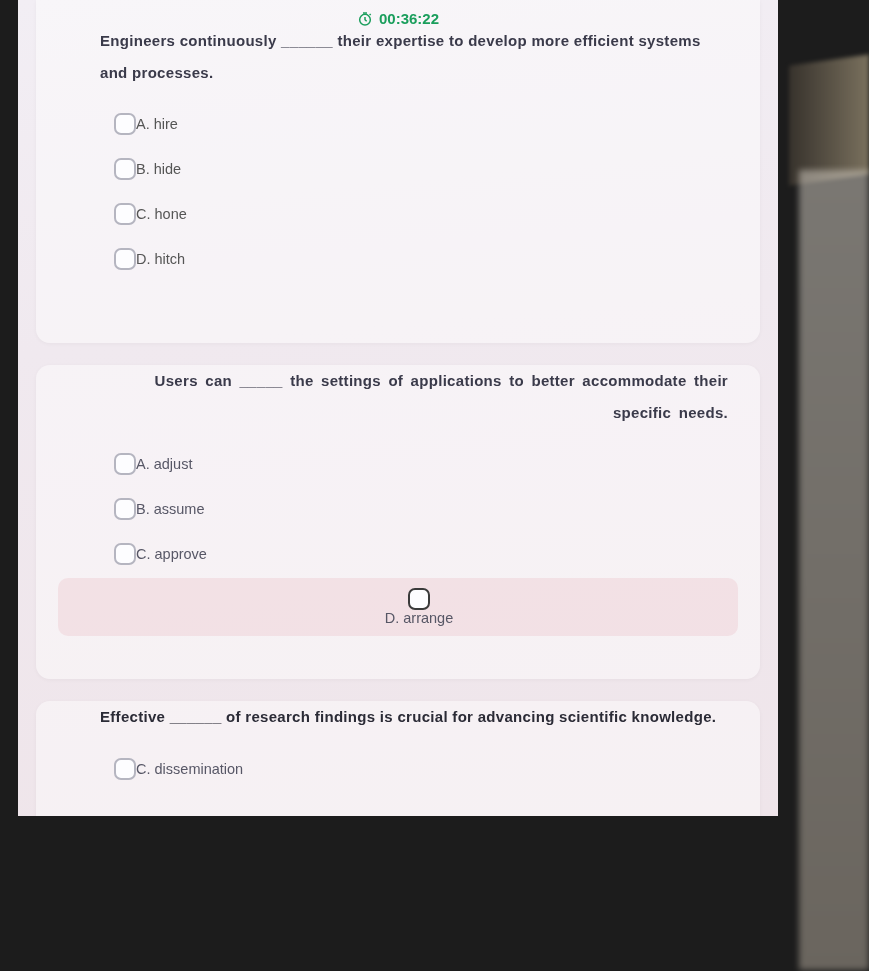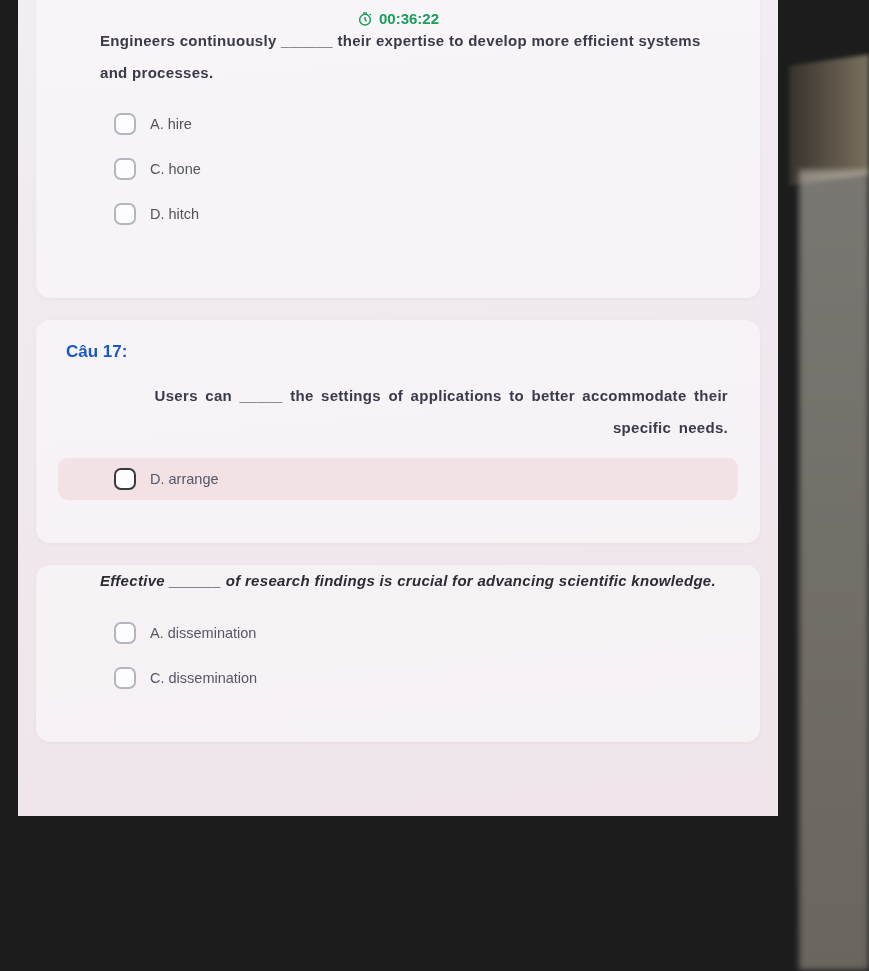--- a/index.html
+++ b/index.html
@@ -60,33 +60,34 @@
   .q-text {
     color: #3a3a4a;
     font-size: 15px;
     line-height: 2.1;
     letter-spacing: 0.3px;
     padding: 0 10px 12px 42px;
     font-weight: 700;
   }
   .q-text-first { padding-left: 42px; padding-top: 0; margin-top: -2px;}
   .q-text-17 { word-spacing: 3px; text-align: right; }
-  .q-text-18 { font-weight: 600; color: #2b2b36; font-style: italic; }
+  .q-text-18 { font-weight: 600; color: #2b2b36; }
   
   .option {
     display: flex;
     align-items: center;
-    gap: 14px;
+    gap: 0;
     padding: 10px 14px 10px 56px;
     border-radius: 10px;
     margin: 3px 0;
     cursor: pointer;
   }
   .option.selected {
     background: rgba(230, 150, 160, 0.18);
+    flex-direction: column;
   }
   .radio {
     width: 22px;
     height: 22px;
     border: 2px solid #b5b5c0;
     border-radius: 7px;
     flex-shrink: 0;
     background: #fdfdff;
   }
   .option.selected .radio {
@@ -142,44 +143,55 @@
       <span>00:36:22</span>
     </div>
     <div class="q-text q-text-first">Engineers continuously ______ their expertise to develop more efficient systems and processes.</div>
 
     <div class="option">
       <span class="radio"></span>
       <span class="opt-label">A. hire</span>
     </div>
     <div class="option">
       <span class="radio"></span>
+      <span class="opt-label">B. hide</span>
+    </div>
+    <div class="option">
+      <span class="radio"></span>
       <span class="opt-label">C. hone</span>
     </div>
     <div class="option">
       <span class="radio"></span>
       <span class="opt-label">D. hitch</span>
     </div>
   </div>
 
   <div class="card">
-    <div class="q-title">Câu 17:</div>
     <div class="q-text q-text-17">Users can _____ the settings of applications to better accommodate their specific needs.</div>
 
+    <div class="option">
+      <span class="radio"></span>
+      <span class="opt-label">A. adjust</span>
+    </div>
+    <div class="option">
+      <span class="radio"></span>
+      <span class="opt-label">B. assume</span>
+    </div>
+    <div class="option">
+      <span class="radio"></span>
+      <span class="opt-label">C. approve</span>
+    </div>
     <div class="option selected">
       <span class="radio"></span>
       <span class="opt-label">D. arrange</span>
     </div>
   </div>
 
   <div class="card">
     <div class="q-text q-text-18">Effective ______ of research findings is crucial for advancing scientific knowledge.</div>
 
     <div class="option">
       <span class="radio"></span>
-      <span class="opt-label">A. dissemination</span>
-    </div>
-    <div class="option">
-      <span class="radio"></span>
       <span class="opt-label">C. dissemination</span>
     </div>
   </div>
 
 </div>
 
 </body></html>

